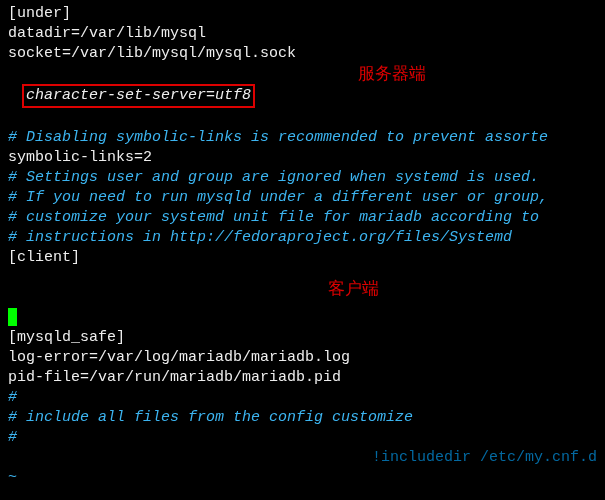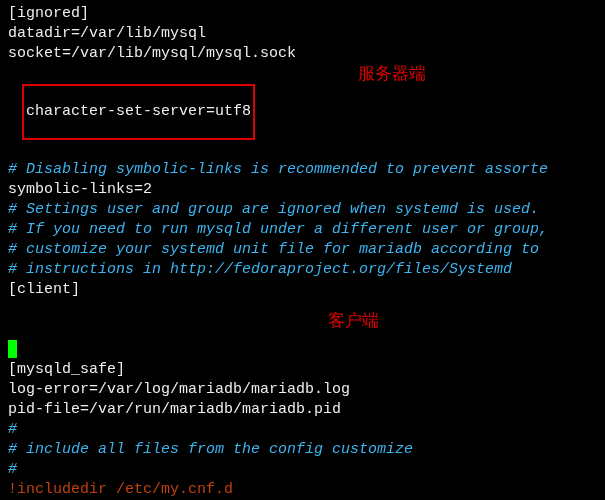--- a/index.html
+++ b/index.html
@@ -15,47 +15,48 @@
       box-sizing: border-box;
       overflow: hidden;
       position: relative;
     }
     .line {
       white-space: pre;
       position: relative;
     }
     .white { color: #eee; }
     .cyan { color: #3cb4f0; font-style: italic; }
-    .orange { color: #c2410c; }
+    .orange { color: #0369a1; text-align: right; }
     .boxed {
       border: 2px solid #d00;
       display: inline-block;
-      padding: 16px 2px;
+      padding: 0 2px;
       color: #eee;
       margin-left: -4px;
+      font-style: italic;
     }
     .annot {
       position: absolute;
       color: #d00;
       font-family: Liberation Serif, serif;
       font-size: 17px;
     }
     .cursor {
       display: inline-block;
       width: 9px;
       height: 18px;
       background: #0f0;
       vertical-align: middle;
     }
     .tilde { color: #3cb4f0; }
   </style>
 </head>
 <body>
 
-<div class="line white">[ignored]</div>
+<div class="line white">[under]</div>
 <div class="line white">datadir=/var/lib/mysql</div>
 <div class="line white">socket=/var/lib/mysql/mysql.sock</div>
 <div class="line">
   <span class="boxed">character-set-server=utf8</span>
   <span class="annot" style="left:350px; top:0;">服务器端</span>
 </div>
 <div class="line cyan"># Disabling symbolic-links is recommended to prevent assorte</div>
 <div class="line white">symbolic-links=2</div>
 <div class="line cyan"># Settings user and group are ignored when systemd is used.</div>
 <div class="line cyan"># If you need to run mysqld under a different user or group,</div>

